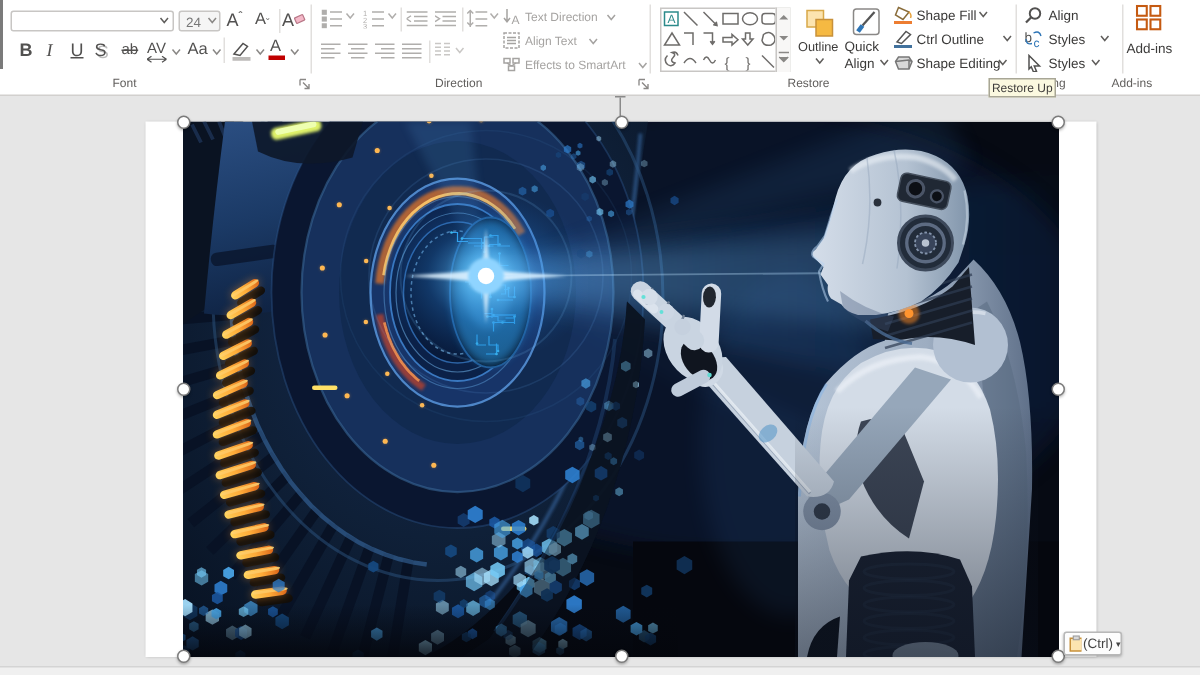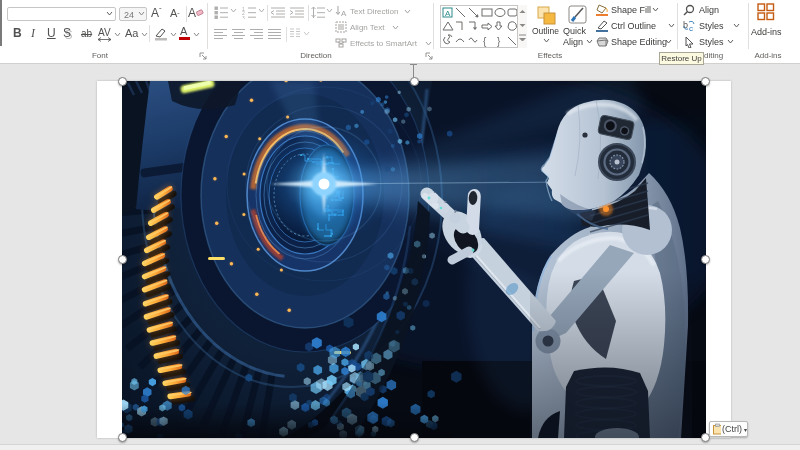--- a/index.html
+++ b/index.html
@@ -1,19 +1,19 @@
 <!DOCTYPE html>
 <html><head><meta charset="utf-8">
 <style>
 * { margin:0; padding:0; box-sizing:border-box; }
 html,body { width:800px; height:450px; overflow:hidden; font-family:"Liberation Sans",sans-serif; }
 .abs { position:absolute; }
 #app { position:relative; width:800px; height:450px; background:#e6e6e6; }
 #ribbon { position:absolute; left:0; top:0; width:800px; height:64px; background:#ffffff; border-bottom:1px solid #d2d0ce; }
-.glabel { position:absolute; top:51px; font-size:8px; color:#605e5c; text-align:center; }
+.glabel { position:absolute; top:51px; font-size:8px; color:#605e5c; }
 .gsep { position:absolute; top:3px; height:46px; width:1px; background:#e1dfdd; }
 .rsep { position:absolute; width:1px; background:#e1dfdd; }
 .lbl { position:absolute; font-size:9px; color:#3b3a39; white-space:nowrap; }
 .dlbl { position:absolute; font-size:8px; color:#a5a3a1; white-space:nowrap; }
 #slide { position:absolute; left:97px; top:81px; width:634px; height:357px; background:#ffffff; box-shadow:0 0 2px rgba(0,0,0,0.25); }
 #pic { position:absolute; left:122px; top:81px; width:584px; height:357px; overflow:hidden; }
 .hdl { position:absolute; width:9px; height:9px; border-radius:50%; background:#ffffff; border:1.5px solid #7b7b7b; box-shadow:0 1px 2px rgba(0,0,0,0.3); }
 #tip { position:absolute; left:659px; top:52px; width:45px; height:13px; background:#fbf9e0; border:1px solid #a8a696; font-size:8px; color:#3f3d3b; text-align:center; line-height:11px; z-index:30; }
 #paste { position:absolute; left:709px; top:421px; width:39px; height:16px; background:#fdfdfd; border:1px solid #b8b8b8; border-radius:2px; box-shadow:0 1px 2px rgba(0,0,0,0.25); font-size:9px; color:#444; display:flex; align-items:center; z-index:25; }
 #status { position:absolute; left:0; top:444px; width:800px; height:6px; background:#f0f0f0; border-top:1px solid #d4d4d4; }
@@ -252,21 +252,21 @@
         <path d="M1,1 L3.5,4 L6,1" stroke="#605e5c" fill="none"></path>
       </svg>
   <svg class="ic" style="left:596px;top:36px" width="13" height="12">
         <path d="M3,2 L10,2 L12,5 L10,10 L3,10 L1,5 Z" fill="#d8d8d8" stroke="#777"></path>
         <path d="M1,5 L10,4 L12,5 M10,4 L10,10" fill="none" stroke="#777"></path>
       </svg>
   <div class="lbl" style="left:611px;top:37px">Shape Editing</div>
   <svg class="ic" style="left:665px;top:39px" width="7" height="6">
         <path d="M1,1 L3.5,4 L6,1" stroke="#605e5c" fill="none"></path>
       </svg>
-  <div class="glabel" style="left:525px;width:50px">Effects</div>
+  <div class="glabel" style="left:525px;width:50px">Restore</div>
   <div class="gsep" style="left:677px"></div>
 
   <svg class="ic" style="left:683px;top:4px" width="12" height="12">
         <circle cx="7" cy="5" r="3.5" fill="none" stroke="#525150" stroke-width="1.3"></circle>
         <line x1="4.5" y1="7.5" x2="1" y2="11" stroke="#525150" stroke-width="1.5"></line>
       </svg>
   <div class="lbl" style="left:699px;top:5px">Align</div>
   <svg class="ic" style="left:683px;top:20px" width="13" height="12">
         <text x="0" y="8" font-size="9" fill="#525150">b</text>
         <text x="6" y="11" font-size="8" fill="#2e75b6">c</text>

